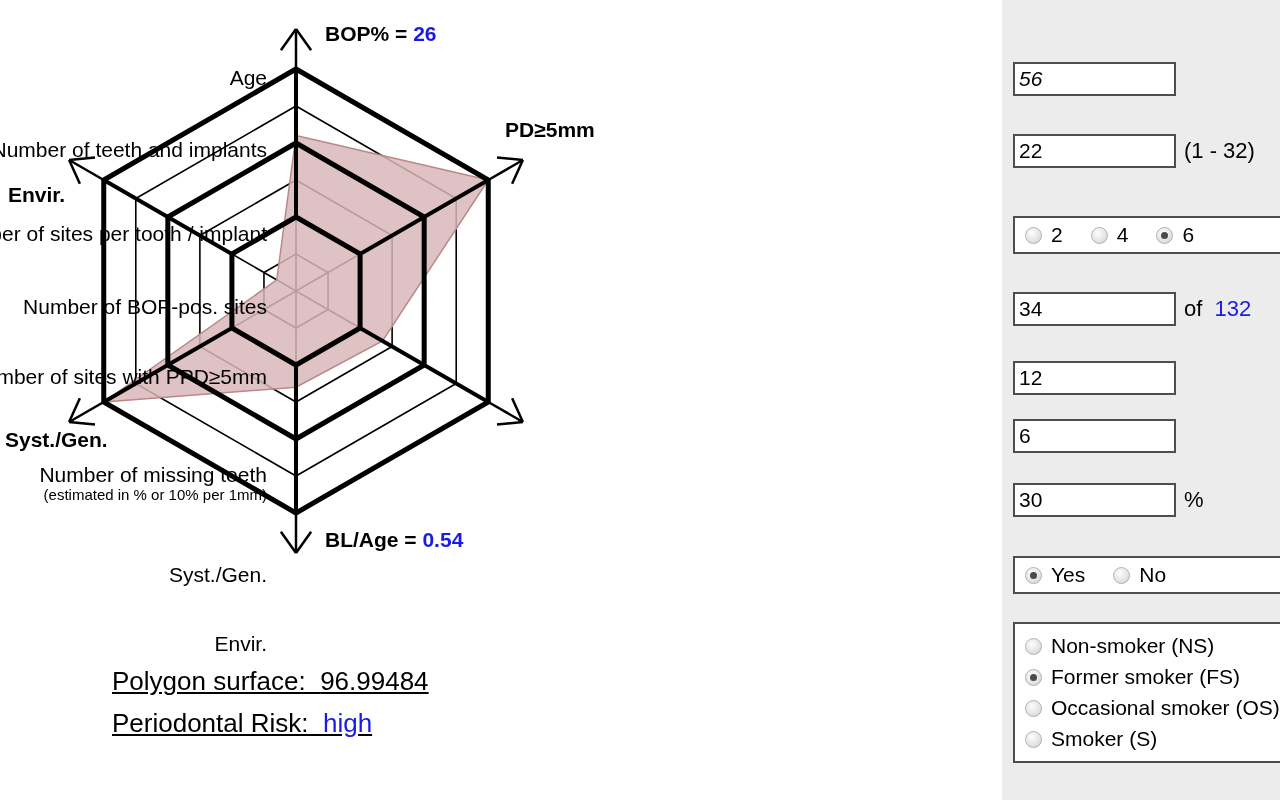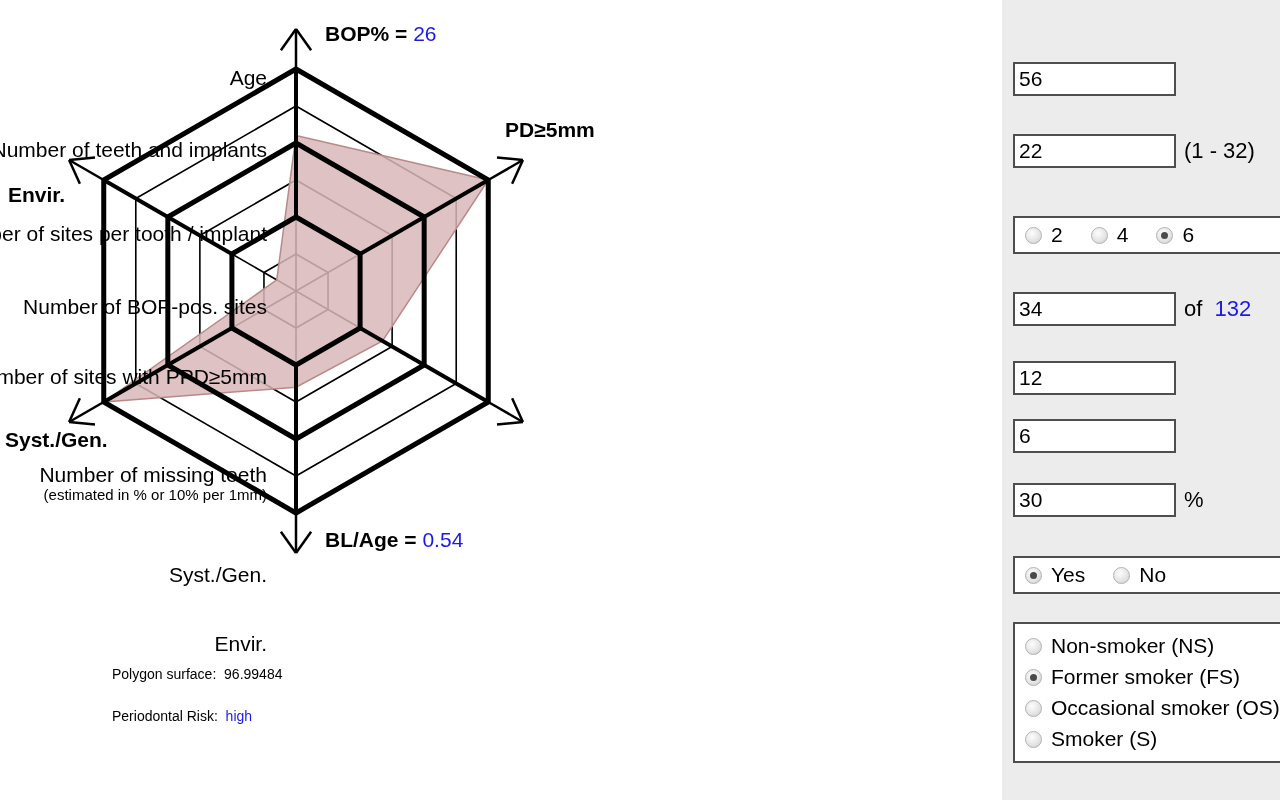--- a/index.html
+++ b/index.html
@@ -29,34 +29,35 @@
   }
 
   .axis-label {
     position: absolute;
     font-weight: bold;
     font-size: 21px;
     line-height: 1.12;
     white-space: nowrap;
     color: #000;
   }
-  .axis-label .val { color: #1a1ae6; font-weight: normal; }
+  .axis-label .val { color: #1a1ae6; font-weight: bold; }
 
   #label-bop   { left: 325px; top: 22px; }
   #label-pd    { left: 505px; top: 118px; }
   #label-tooth { left: 513px; top: 376px; white-space: normal; width: 90px;}
   #label-blage { left: 325px; top: 528px; }
   #label-syst  { left: 5px;  top: 428px; }
   #label-envir { left: 8px;  top: 183px; }
 
   .summary-line {
     position: absolute;
-    font-size: 14px;
-    white-space: nowrap;
-    color: #000;
+    font-size: 26px;
+    white-space: nowrap;
+    color: #000;
+    text-decoration: underline;
   }
   .summary-line .val { color: #1a1ae6; }
   #polygon-surface { left: 112px; top: 666px; }
   #periodontal-risk { left: 112px; top: 708px; }
 
   
   #form-panel {
     position: absolute;
     left: 1002px; top: 0;
     width: 278px; height: 800px;
@@ -231,21 +232,21 @@
   <div class="summary-line" id="periodontal-risk">
     <span>Periodontal Risk:&nbsp; </span><span class="val">high</span>
   </div>
 </div>
 
 <div id="form-panel"></div>
 
 <div>
 
   <div class="row-label" style="top:66px;">Age</div>
-  <input class="txtbox" style="top: 62px;" type="text" value="56">
+  <input class="txtbox" style="top: 62px; font-style: italic;" type="text" value="56">
 
   <div class="row-label" style="top:138px;">Number of teeth and implants</div>
   <input class="txtbox" style="top: 134px;" type="text" value="22">
   <div class="suffix" style="top:134px;">(1 - 32)</div>
 
   <div class="row-label" style="top:222px;">Number of sites per tooth / implant</div>
   <div class="radio-group horizontal" style="top:216px;" id="group-sites-per-tooth">
       <div class="radio-item">
         <span class="radio-dot"></span>
         <span>2</span>

